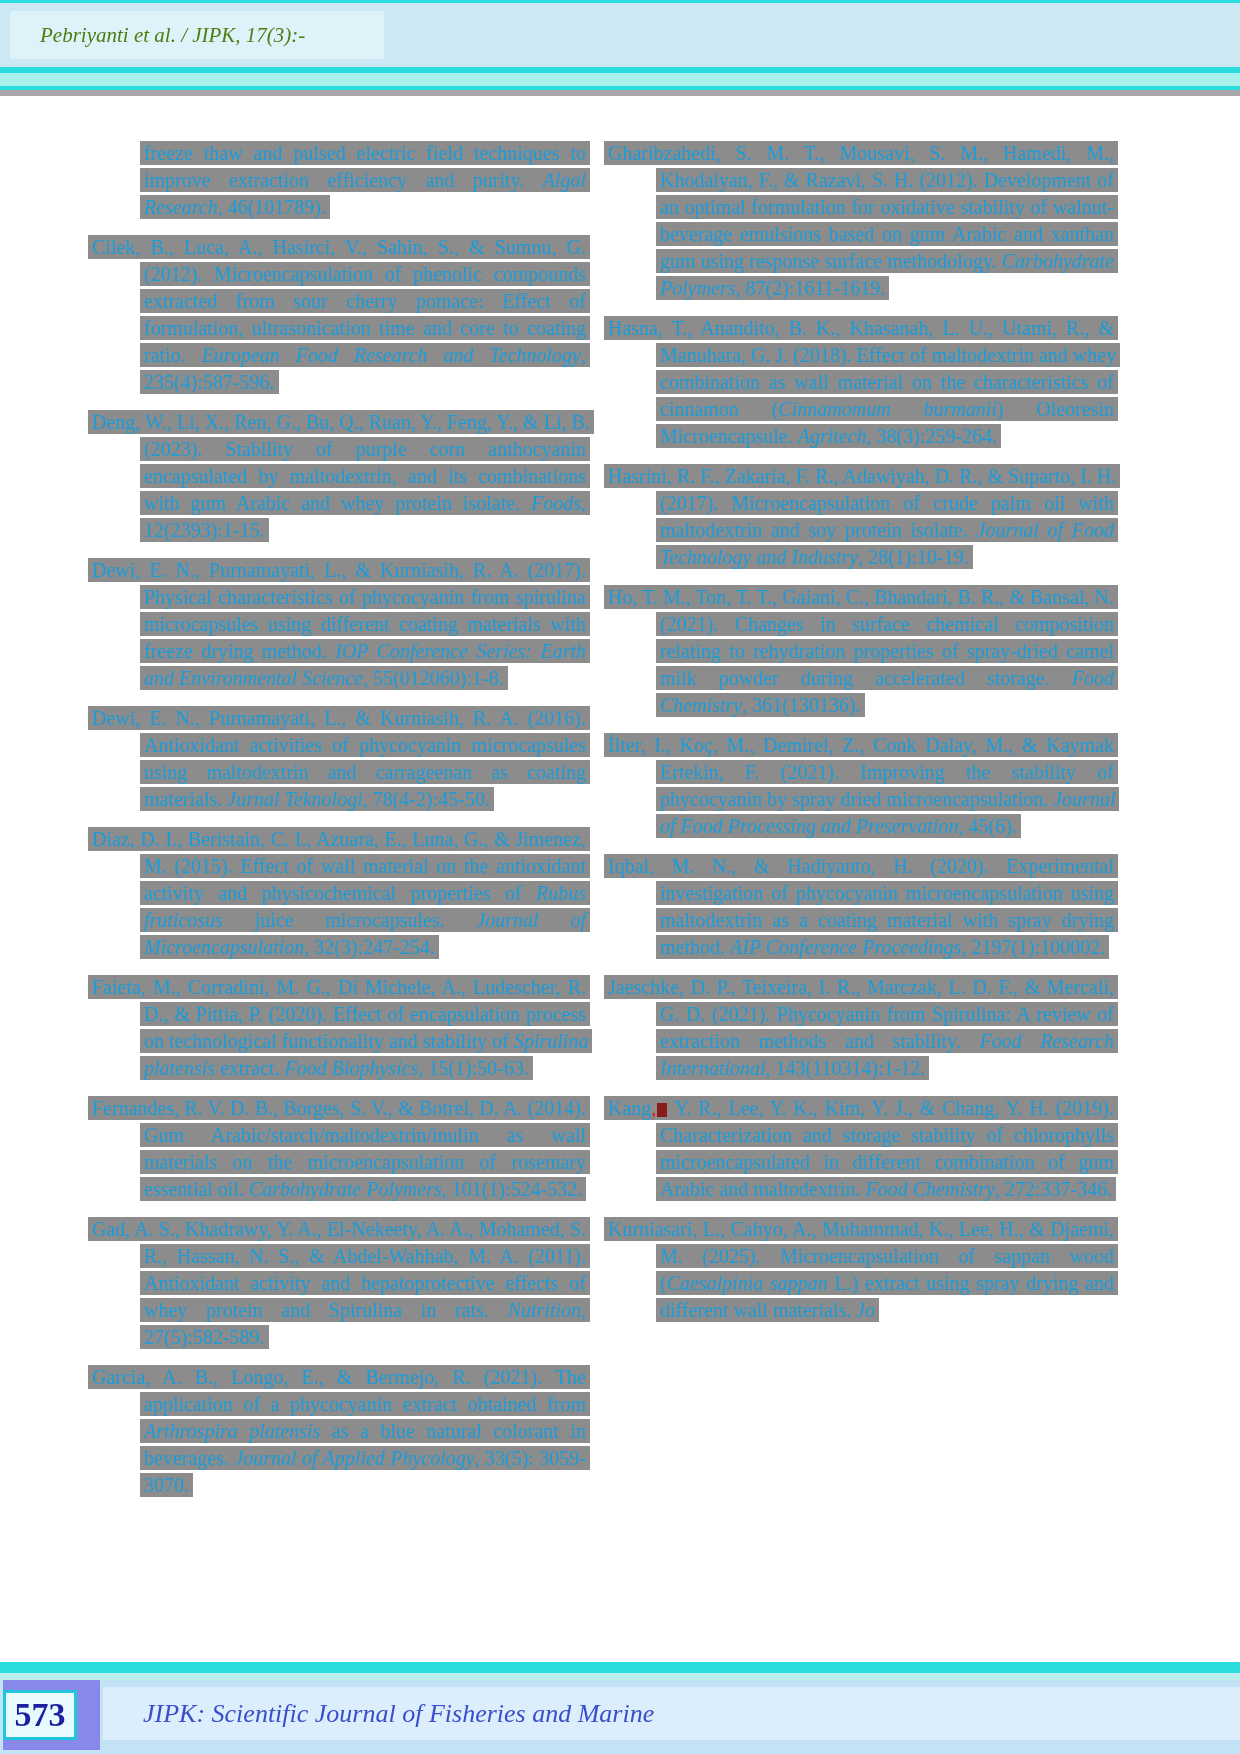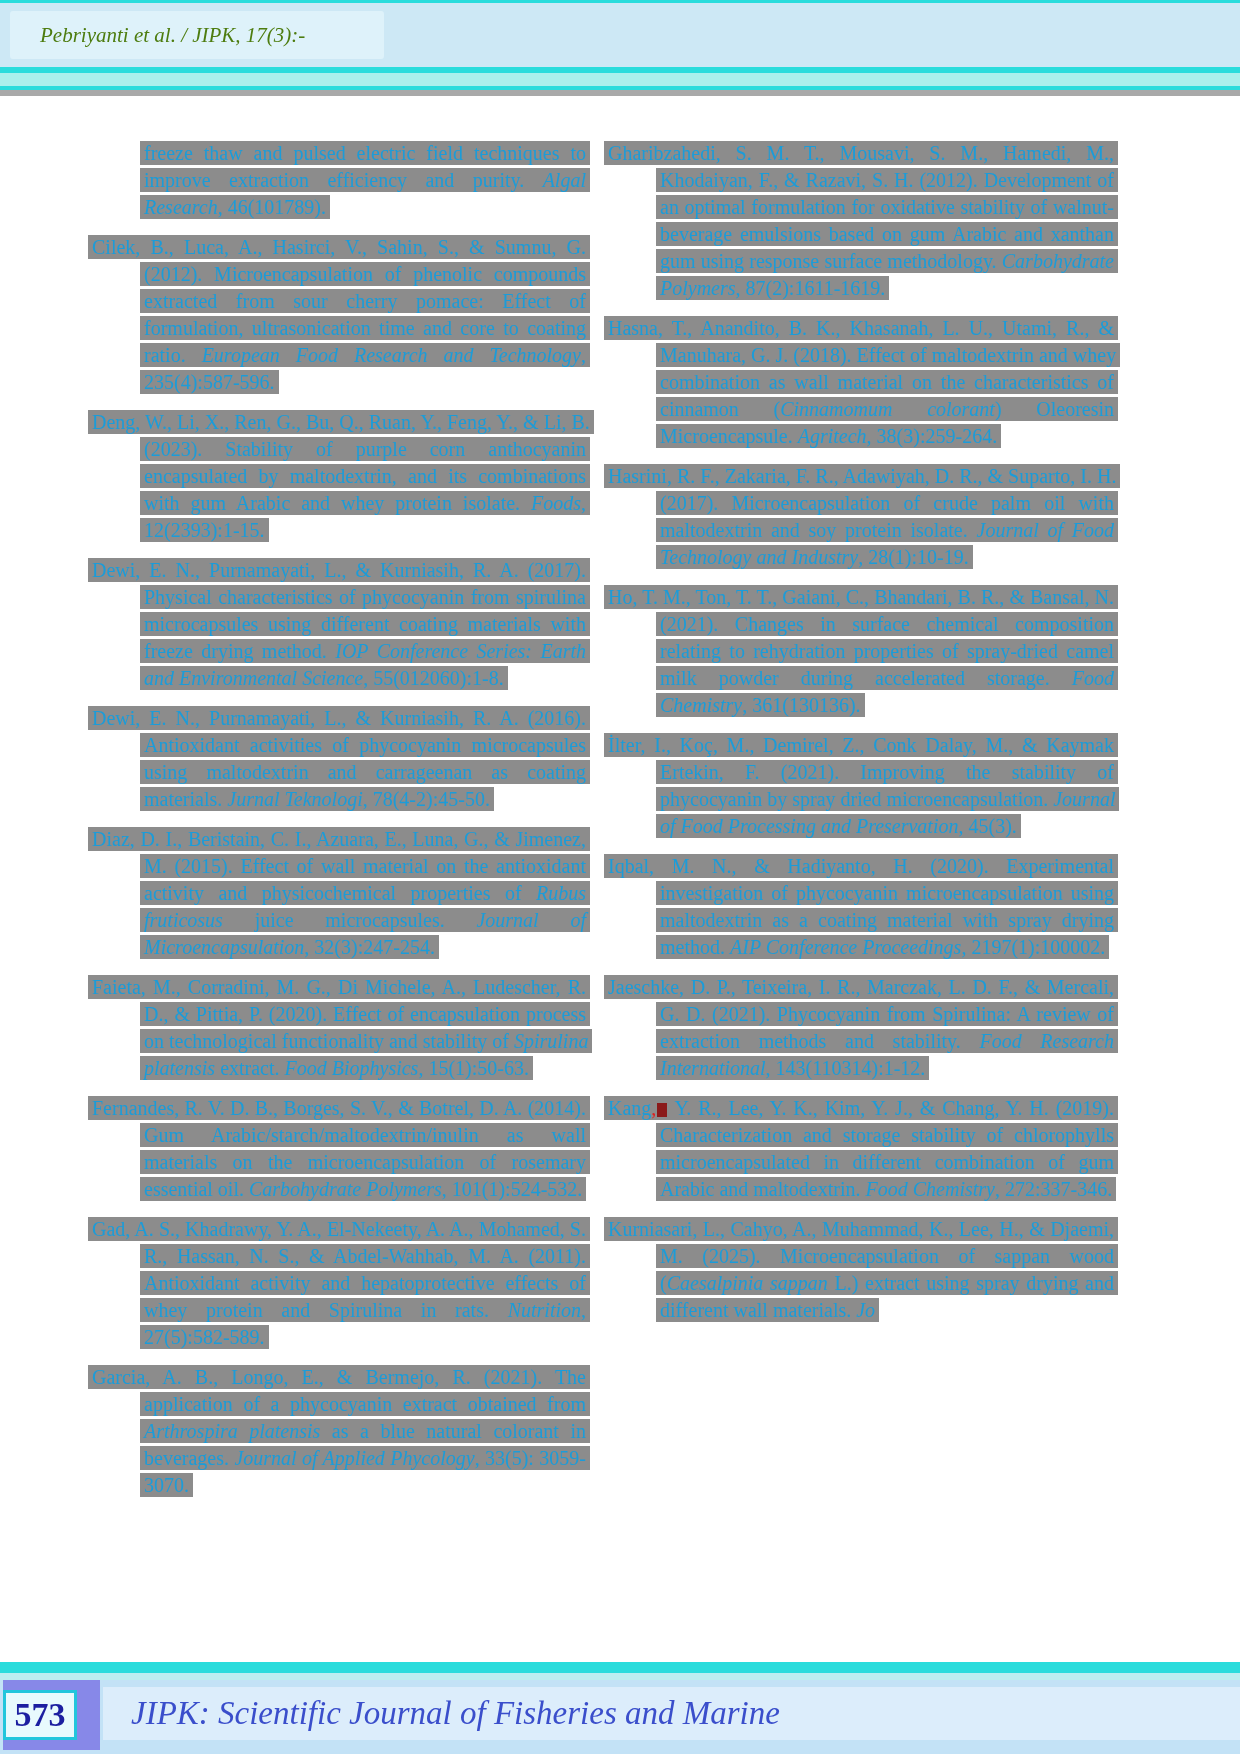--- a/index.html
+++ b/index.html
@@ -40,22 +40,22 @@
   .f-cyan{position:absolute;left:0;top:1662px;width:100%;height:11px;background:#2adcdc;}
   .f-pale{position:absolute;left:0;top:1673px;width:100%;height:7px;background:#bceef0;}
   .footer{position:absolute;left:0;top:1680px;width:100%;height:74px;background:#c3e2f6;}
   .page-box{position:absolute;left:3px;top:0;width:97px;height:70px;background:#8788e8;display:flex;align-items:center;}
   .page-box-inner{
     width:68px;height:44px;background:#e8fafd;border:3px solid #22c6dc;
     text-align:center;line-height:44px;font-size:34px;font-weight:bold;color:#1c1fa0;
   }
   .journal-strip{
     position:absolute;left:103px;top:7px;right:0;height:53px;background:#dcedfb;
-    line-height:53px;padding-left:28px;
-    font-size:33px;font-style:italic;color:#3a4ecb;white-space:nowrap;
+    line-height:53px;padding-left:40px;
+    font-size:26px;font-style:italic;color:#3a4ecb;white-space:nowrap;
   }
 </style>
 </head>
 <body>
 
 <div class="top-edge"></div>
 
 <div class="header">
   <div class="header-box">
     <span class="header-title">Pebriyanti et al. / JIPK, 17(3):-</span>
@@ -75,24 +75,24 @@
       <p class="ref"><span class="hl"><span>Dewi, E. N., Purnamayati, L., &amp; Kurniasih, R. A. (2017). Physical characteristics of phycocyanin from spirulina microcapsules using different coating materials with freeze drying method. </span><span class="it">IOP Conference Series: Earth and Environmental Science</span><span>, 55(012060):1-8.</span></span></p>
       <p class="ref"><span class="hl"><span>Dewi, E. N., Purnamayati, L., &amp; Kurniasih, R. A. (2016). Antioxidant activities of phycocyanin microcapsules using maltodextrin and carrageenan as coating materials. </span><span class="it">Jurnal Teknologi</span><span>, 78(4-2):45-50.</span></span></p>
       <p class="ref"><span class="hl"><span>Diaz, D. I., Beristain, C. I., Azuara, E., Luna, G., &amp; Jimenez, M. (2015). Effect of wall material on the antioxidant activity and physicochemical properties of </span><span class="it">Rubus fruticosus</span><span> juice microcapsules. </span><span class="it">Journal of Microencapsulation</span><span>, 32(3):247-254.</span></span></p>
       <p class="ref"><span class="hl"><span>Faieta, M., Corradini, M. G., Di Michele, A., Ludescher, R. D., &amp; Pittia, P. (2020). Effect of encapsulation process on technological functionality and stability of </span><span class="it">Spirulina platensis</span><span> extract. </span><span class="it">Food Biophysics</span><span>, 15(1):50-63.</span></span></p>
       <p class="ref"><span class="hl"><span>Fernandes, R. V. D. B., Borges, S. V., &amp; Botrel, D. A. (2014). Gum Arabic/starch/maltodextrin/inulin as wall materials on the microencapsulation of rosemary essential oil. </span><span class="it">Carbohydrate Polymers</span><span>, 101(1):524-532.</span></span></p>
       <p class="ref"><span class="hl"><span>Gad, A. S., Khadrawy, Y. A., El-Nekeety, A. A., Mohamed, S. R., Hassan, N. S., &amp; Abdel-Wahhab, M. A. (2011). Antioxidant activity and hepatoprotective effects of whey protein and Spirulina in rats. </span><span class="it">Nutrition</span><span>, 27(5):582-589.</span></span></p>
       <p class="ref"><span class="hl"><span>Garcia, A. B., Longo, E., &amp; Bermejo, R. (2021). The application of a phycocyanin extract obtained from </span><span class="it">Arthrospira platensis</span><span> as a blue natural colorant in beverages. </span><span class="it">Journal of Applied Phycology</span><span>, 33(5): 3059-3070.</span></span></p>
     </div>
   <div class="col" id="col-right">
       <p class="ref"><span class="hl"><span>Gharibzahedi, S. M. T., Mousavi, S. M., Hamedi, M., Khodaiyan, F., &amp; Razavi, S. H. (2012). Development of an optimal formulation for oxidative stability of walnut-beverage emulsions based on gum Arabic and xanthan gum using response surface methodology. </span><span class="it">Carbohydrate Polymers</span><span>, 87(2):1611-1619.</span></span></p>
-      <p class="ref"><span class="hl"><span>Hasna, T., Anandito, B. K., Khasanah, L. U., Utami, R., &amp; Manuhara, G. J. (2018). Effect of maltodextrin and whey combination as wall material on the characteristics of cinnamon (</span><span class="it">Cinnamomum colorant</span><span>) Oleoresin Microencapsule. </span><span class="it">Agritech</span><span>, 38(3):259-264.</span></span></p>
+      <p class="ref"><span class="hl"><span>Hasna, T., Anandito, B. K., Khasanah, L. U., Utami, R., &amp; Manuhara, G. J. (2018). Effect of maltodextrin and whey combination as wall material on the characteristics of cinnamon (</span><span class="it">Cinnamomum burmanii</span><span>) Oleoresin Microencapsule. </span><span class="it">Agritech</span><span>, 38(3):259-264.</span></span></p>
       <p class="ref"><span class="hl"><span>Hasrini, R. F., Zakaria, F. R., Adawiyah, D. R., &amp; Suparto, I. H. (2017). Microencapsulation of crude palm oil with maltodextrin and soy protein isolate. </span><span class="it">Journal of Food Technology and Industry</span><span>, 28(1):10-19.</span></span></p>
       <p class="ref"><span class="hl"><span>Ho, T. M., Ton, T. T., Gaiani, C., Bhandari, B. R., &amp; Bansal, N. (2021). Changes in surface chemical composition relating to rehydration properties of spray-dried camel milk powder during accelerated storage. </span><span class="it">Food Chemistry</span><span>, 361(130136).</span></span></p>
-      <p class="ref"><span class="hl"><span>İlter, I., Koç, M., Demirel, Z., Conk Dalay, M., &amp; Kaymak Ertekin, F. (2021). Improving the stability of phycocyanin by spray dried microencapsulation. </span><span class="it">Journal of Food Processing and Preservation</span><span>, 45(3).</span></span></p>
+      <p class="ref"><span class="hl"><span>İlter, I., Koç, M., Demirel, Z., Conk Dalay, M., &amp; Kaymak Ertekin, F. (2021). Improving the stability of phycocyanin by spray dried microencapsulation. </span><span class="it">Journal of Food Processing and Preservation</span><span>, 45(6).</span></span></p>
       <p class="ref"><span class="hl"><span>Iqbal, M. N., &amp; Hadiyanto, H. (2020). Experimental investigation of phycocyanin microencapsulation using maltodextrin as a coating material with spray drying method. </span><span class="it">AIP Conference Proceedings</span><span>, 2197(1):100002.</span></span></p>
       <p class="ref"><span class="hl"><span>Jaeschke, D. P., Teixeira, I. R., Marczak, L. D. F., &amp; Mercali, G. D. (2021). Phycocyanin from Spirulina: A review of extraction methods and stability. </span><span class="it">Food Research International</span><span>, 143(110314):1-12.</span></span></p>
       <p class="ref"><span class="hl"><span>Kang</span><span class="red">,</span><span class="redsq"></span><span> Y. R., Lee, Y. K., Kim, Y. J., &amp; Chang, Y. H. (2019). Characterization and storage stability of chlorophylls microencapsulated in different combination of gum Arabic and maltodextrin. </span><span class="it">Food Chemistry</span><span>, 272:337-346.</span></span></p>
       <p class="ref"><span class="hl"><span>Kurniasari, L., Cahyo, A., Muhammad, K., Lee, H., &amp; Djaemi, M. (2025). Microencapsulation of sappan wood (</span><span class="it">Caesalpinia sappan</span><span> L.) extract using spray drying and different wall materials. </span><span class="it">Jo</span></span></p>
     </div>
 </div>
 
 <div class="f-cyan"></div>
 <div class="f-pale"></div>
 

